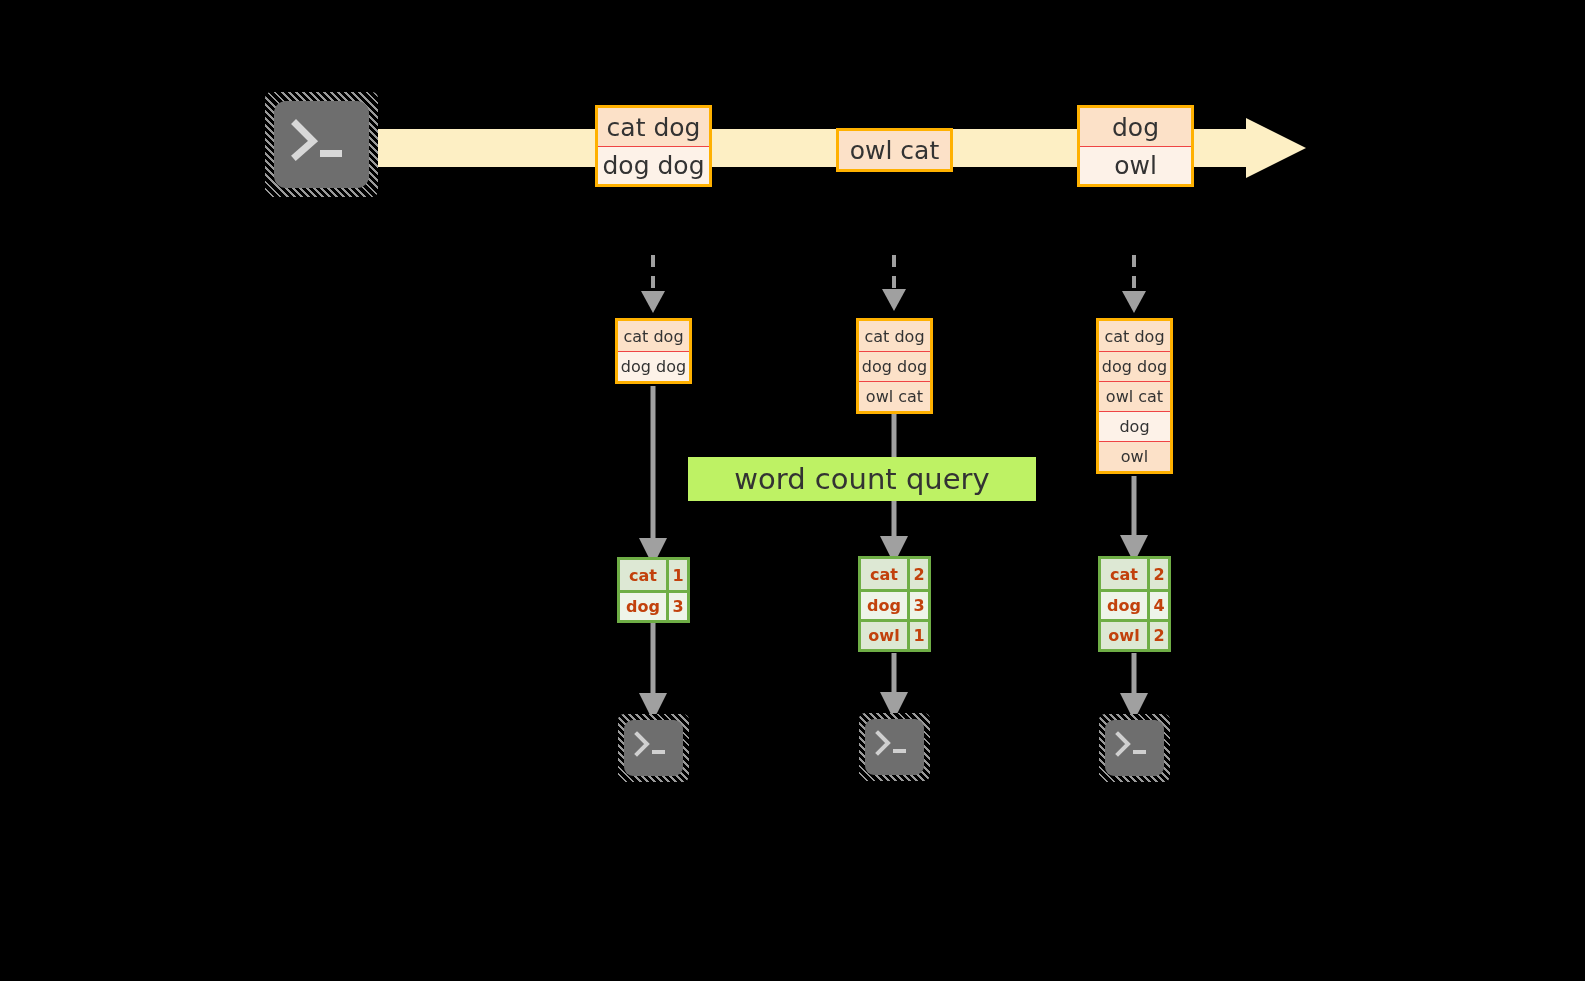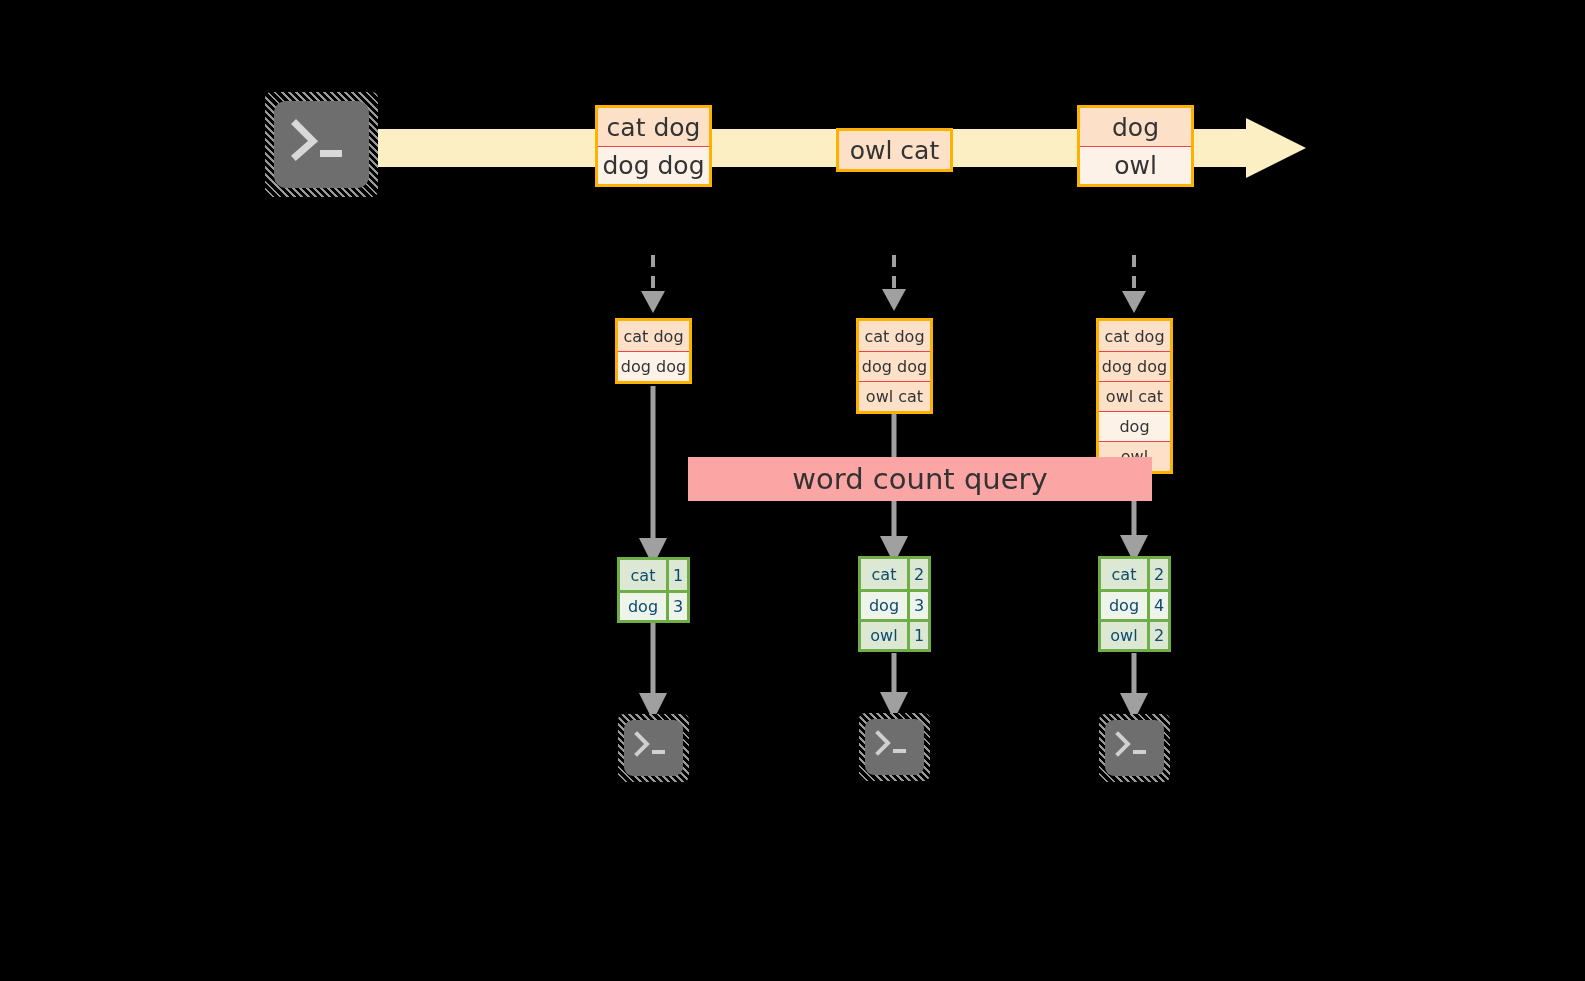--- a/index.html
+++ b/index.html
@@ -86,43 +86,44 @@
     height: 30px;
     box-sizing: border-box;
   }
   .greenbox .grow + .grow { border-top: 3px solid #6FAE46; }
   .greenbox .gc {
     box-sizing: border-box;
     display: flex;
     align-items: center;
     justify-content: center;
     font-size: 16px;
-    color: #0c4a6e;
+    color: #c2410c;
+    font-weight: bold;
   }
   .greenbox .gc.key { flex: 0 0 46px; }
   .greenbox .gc.val { flex: 1 1 auto; border-left: 3px solid #6FAE46; }
   .greenbox .grow.shade .gc { background: #DDE8D4; }
   .greenbox .grow.light .gc { background: #EEF4E9; }
 
   
   .conn {
     position: absolute;
     left: 0; top: 0;
     width: 1585px; height: 981px;
     pointer-events: none;
   }
 
   
   .query-label {
     position: absolute;
     left: 688px;
     top: 457px;
-    width: 464px;
+    width: 348px;
     height: 44px;
-    background: #fca5a5;
+    background: #bef264;
     display: flex;
     align-items: center;
     justify-content: center;
     font-size: 29px;
     color: #333333;
     white-space: nowrap;
   }
 </style>
 </head>
 <body>

